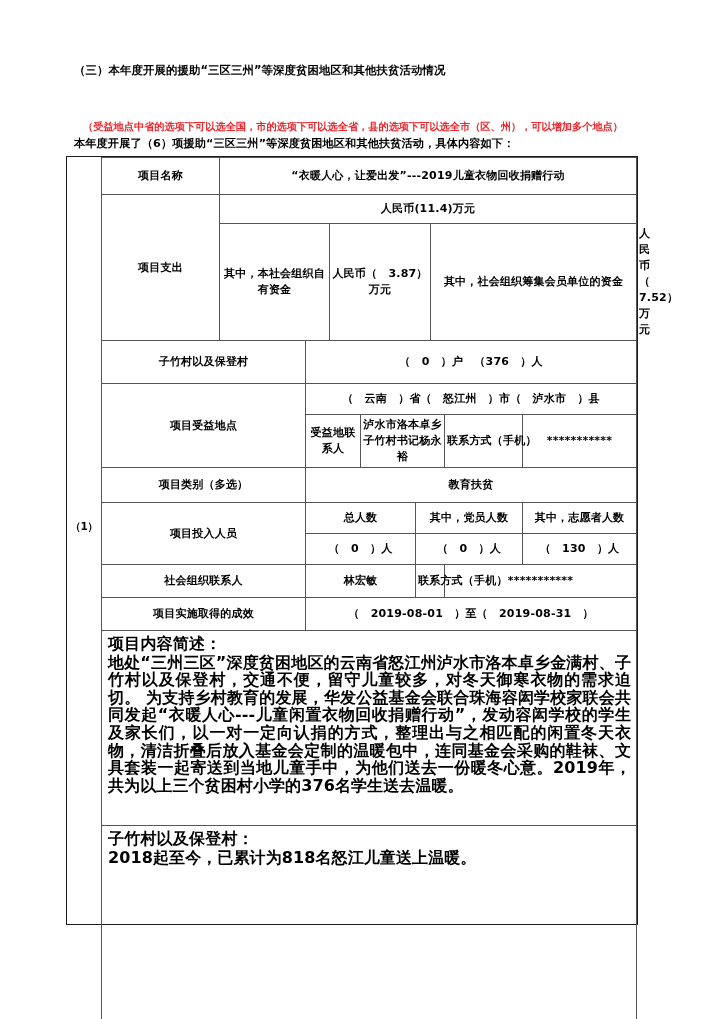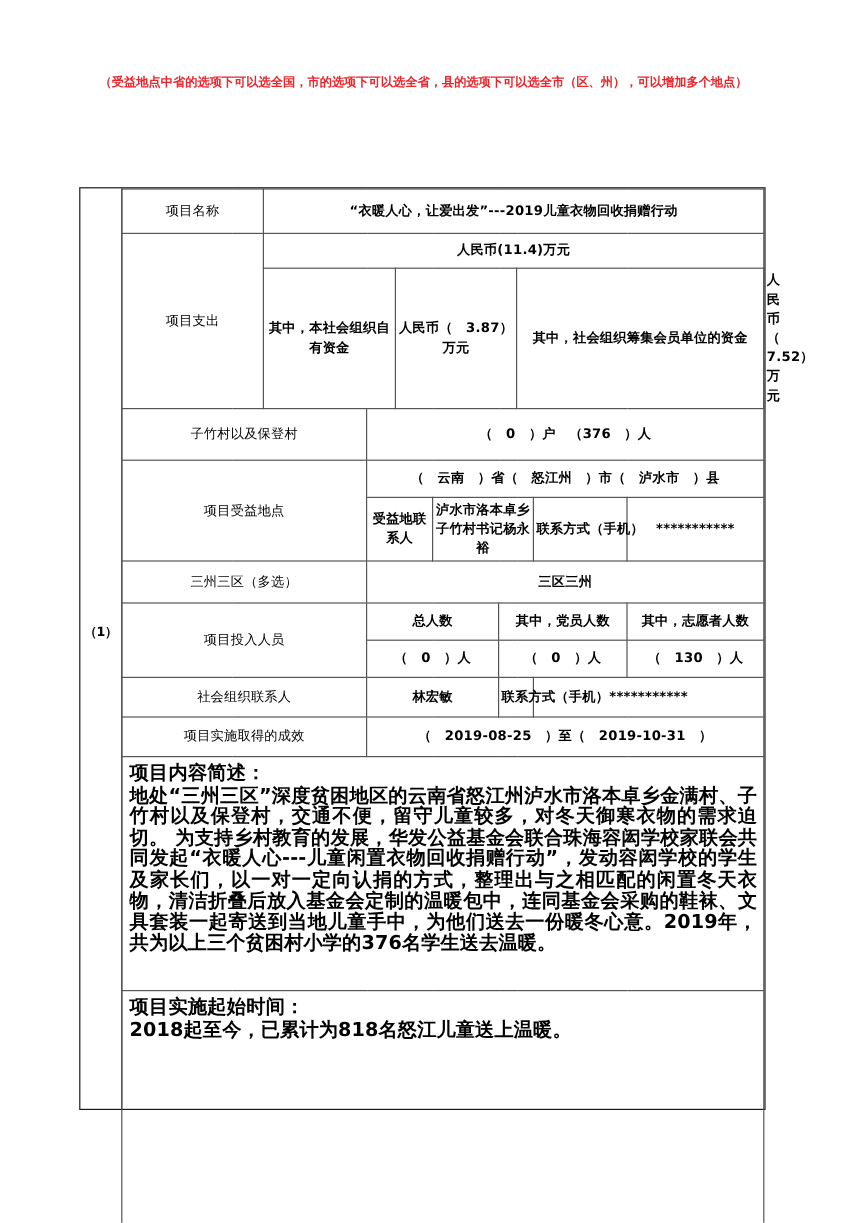--- a/index.html
+++ b/index.html
@@ -41,20 +41,21 @@
     line-height: 16px;
   }
   .h-red {
     color: #e8262c;
     font-size: 10.2px;
     font-weight: bold;
     line-height: 15px;
     width: 566px;
     white-space: normal;
     text-indent: 9px;
+    margin-top: 40px;
   }
   .h-line.count {
     margin-top: 2px;
     font-size: 11.2px;
   }
 
   
   .frame {
     position: absolute;
     left: 66px;
@@ -97,21 +98,21 @@
     border: 1px solid #555;
     font-size: 11px;
     font-weight: bold;
     text-align: center;
     vertical-align: middle;
     padding: 2px 2px;
     line-height: 16px;
     letter-spacing: 0.2px;
   }
   .tbl td.label {
-    font-weight: normal;
+    font-weight: bold;
   }
   .tbl td.body {
     text-align: left;
     vertical-align: top;
     padding: 4px 5px 4px 6px;
     line-height: 17.6px;
     font-size: 16px;
   }
   .tbl td.body .ttl {
     display: block;
@@ -125,21 +126,23 @@
   }
   .nowrap { white-space: nowrap; }
   .stars { letter-spacing: 0.5px; font-size: 10.5px; }
 </style>
 </head>
 <body>
 
 <div class="page">
 
   <div class="headings">
+    <div class="h-line">（三）本年度开展的援助“三区三州”等深度贫困地区和其他扶贫活动情况</div>
     <div class="h-red" style="color: rgb(232, 38, 44);">（受益地点中省的选项下可以选全国，市的选项下可以选全省，县的选项下可以选全市（区、州），可以增加多个地点）</div>
+    <div class="h-line count">本年度开展了（6）项援助“三区三州”等深度贫困地区和其他扶贫活动，具体内容如下：</div>
   </div>
 
   <div class="frame">
     <div class="idx-divider"></div>
     <div class="idx-label">（1）</div>
 
     <table class="tbl">
       <colgroup>
         <col style="width:92px">
         <col style="width:26px">
@@ -182,22 +185,22 @@
       </tr>
 
       <tr>
         <td colspan="2" style="height:38px">受益地联系人</td>
         <td colspan="3">泸水市洛本卓乡子竹村书记杨永裕</td>
         <td colspan="1" class="nowrap">联系方式（手机）</td>
         <td class="stars">***********</td>
       </tr>
 
       <tr>
-        <td class="label" colspan="3" style="height:30px">三州三区（多选）</td>
-        <td colspan="7">三区三州</td>
+        <td class="label" colspan="3" style="height:30px">项目类别（多选）</td>
+        <td colspan="7">教育扶贫</td>
       </tr>
 
       <tr>
         <td class="label" colspan="3" rowspan="2">项目投入人员</td>
         <td colspan="3" style="height:26px">总人数</td>
         <td colspan="3">其中，党员人数</td>
         <td>其中，志愿者人数</td>
       </tr>
       <tr>
         <td colspan="3" style="height:26px">（　0　）人</td>
@@ -207,32 +210,32 @@
 
       <tr>
         <td class="label" colspan="3" style="height:28px">社会组织联系人</td>
         <td colspan="3">林宏敏</td>
         <td colspan="2" class="nowrap">联系方式（手机）</td>
         <td colspan="2" class="stars">***********</td>
       </tr>
 
       <tr>
         <td class="label" colspan="3" style="height:28px">项目实施取得的成效</td>
-        <td colspan="7">（　2019-08-25　）至（　2019-10-31　）</td>
+        <td colspan="7">（　2019-08-01　）至（　2019-08-31　）</td>
       </tr>
 
       <tr>
         <td class="body" colspan="10" style="height:186px">
           <span class="ttl">项目内容简述：</span>
           <span class="para">地处“三州三区”深度贫困地区的云南省怒江州泸水市洛本卓乡金满村、子竹村以及保登村，交通不便，留守儿童较多，对冬天御寒衣物的需求迫切。 为支持乡村教育的发展，华发公益基金会联合珠海容闳学校家联会共同发起“衣暖人心---儿童闲置衣物回收捐赠行动”，发动容闳学校的学生及家长们，以一对一定向认捐的方式，整理出与之相匹配的闲置冬天衣物，清洁折叠后放入基金会定制的温暖包中，连同基金会采购的鞋袜、文具套装一起寄送到当地儿童手中，为他们送去一份暖冬心意。2019年，共为以上三个贫困村小学的376名学生送去温暖。</span>
         </td>
       </tr>
 
       <tr>
         <td class="body" colspan="10" style="height:196px">
-          <span class="ttl">项目实施起始时间：</span>
+          <span class="ttl">子竹村以及保登村：</span>
           <span class="para">2018起至今，已累计为818名怒江儿童送上温暖。</span>
         </td>
       </tr>
     </tbody>
       </table>
   </div>
 </div>
 
 </body></html>

